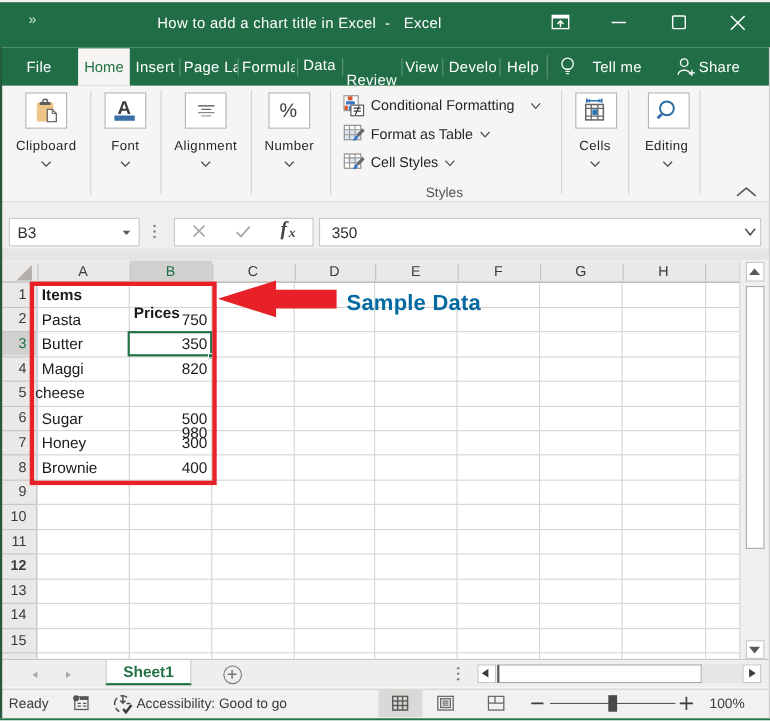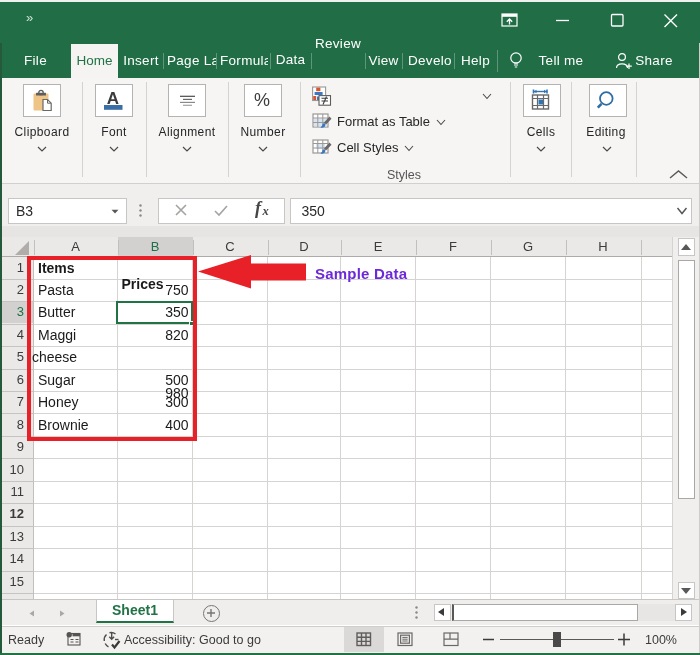--- a/index.html
+++ b/index.html
@@ -46,20 +46,21 @@
   #statusbar{left:0;top:625.5px;width:700px;height:27px;background:#f2f1f0;border-top:1px solid #cfcdcb;box-sizing:border-box;font-size:12.5px;color:#3b3b3b;}
   #greenstrip{left:0;top:652.5px;width:700px;height:2.5px;background:#217346;}
   #leftborder{left:0;top:43px;width:1.5px;height:610px;background:#24593c;}
   #rightborder{left:698.5px;top:43px;width:1.5px;height:610px;background:#cfcdcb;}
 </style>
 </head>
 <body>
 <div id="win">
 
   <div class="abs" id="titlebar"></div>
+  <div class="abs" id="title">How to add a chart title in Excel&nbsp;&nbsp;-&nbsp;&nbsp;&nbsp;Excel</div>
   <div class="abs" id="qat">»</div>
   <div class="abs" id="topstrip"></div>
 
   <svg class="abs" style="left:501px;top:12px" width="18" height="17">
     <rect x="1" y="2" width="15" height="12" fill="none" stroke="#fff" stroke-width="1.2"></rect>
     <rect x="1" y="2" width="15" height="2.8" fill="#fff"></rect>
     <path d="M8.5 12.5 L8.5 7.5 M5.8 9.8 L8.5 7 L11.2 9.8" stroke="#fff" stroke-width="1.3" fill="none"></path>
   </svg>
   <svg class="abs" style="left:555px;top:12px" width="16" height="17">
     <line x1="1" y1="8.5" x2="14" y2="8.5" stroke="#fff" stroke-width="1.3"></line>
@@ -71,21 +72,21 @@
     <path d="M1.5 2.5 L14 15 M14 2.5 L1.5 15" stroke="#fff" stroke-width="1.4"></path>
   </svg>
 
   <div class="abs" id="tabrow"></div>
   <div class="tab" style="left:20px;top:43px;width:31px;">File</div>
   <div id="hometab" class="abs">Home</div>
   <div class="tab" style="left:120px;top:43px;width:42px;">Insert</div>
   <div class="tab" style="left:167px;top:43px;width:48.5px;text-align:left;">Page Layout</div>
   <div class="tab" style="left:220px;top:43px;width:48px;text-align:left;">Formulas</div>
   <div class="tab" style="left:272px;top:42px;width:37px;">Data</div>
-  <div class="tab" style="left:313px;top:26px;width:50px;">Review</div>
+  <div class="tab" style="left:313px;top:55px;width:50px;">Review</div>
   <div class="tab" style="left:366px;top:43px;width:35px;">View</div>
   <div class="tab" style="left:408px;top:43px;width:43px;text-align:left;">Developer</div>
   <div class="tab" style="left:456px;top:43px;width:39px;">Help</div>
   <div class="tab" style="left:536px;top:43px;width:50px;">Tell me</div>
   <div class="tab" style="left:633px;top:43px;width:42px;">Share</div>
   <div class="tabsep" style="left:163px;top:53px;"></div>
   <div class="tabsep" style="left:216px;top:53px;"></div>
   <div class="tabsep" style="left:270px;top:53px;"></div>
   <div class="tabsep" style="left:311px;top:53px;"></div>
   <div class="tabsep" style="left:364.5px;top:53px;"></div>
@@ -154,20 +155,21 @@
 
   <svg class="abs" style="left:312px;top:86px" width="20" height="21">
     <rect x="0.6" y="1" width="13" height="13.5" fill="#fff" stroke="#9a9896" stroke-width="1.1"></rect>
     <rect x="4.2" y="1.6" width="4.2" height="3.6" fill="#d6562f"></rect>
     <rect x="2.6" y="6" width="8" height="3" fill="#3a78c3"></rect>
     <rect x="1.2" y="10" width="3" height="4" fill="#d6562f"></rect>
     <rect x="5" y="10.5" width="3" height="3.5" fill="#3a78c3"></rect>
     <rect x="7" y="9.6" width="11.5" height="9.6" fill="#fff" stroke="#5f5d5b" stroke-width="1.1"></rect>
     <path d="M9.5 12.2 h6.5 M9.5 15 h6.5 M14.5 10.5 l-3.5 8" stroke="#3b3b3b" stroke-width="1.1"></path>
   </svg>
+  <div class="styrow" style="top:87.5px;">Conditional Formatting</div>
   <svg class="abs" style="left:482px;top:92.5px" width="10" height="7">
       <path d="M1 1 L5 5.5 L9 1" stroke="#4a4a4a" stroke-width="1.1" fill="none"></path>
     </svg>
   <svg class="abs" style="left:312px;top:112px" width="20" height="21">
     <rect x="1" y="2" width="15" height="13" fill="#fff" stroke="#9a9896" stroke-width="1.2"></rect>
     <rect x="2" y="6.5" width="13" height="8" fill="#d7e4f1"></rect>
     <path d="M1 6 h15 M1 10.5 h15 M5.8 2 v13 M10.8 2 v13" stroke="#9a9896" stroke-width="1"></path>
     <path d="M17.5 4.5 L12 10.5 L14 12.5 L19.5 6.8 z" fill="#6a6866"></path>
     <path d="M12.8 11.2 C14 12.6 13.3 15 11 15.6 C8.6 16.3 8.2 15.4 9.3 14.6 C10.4 13.8 10.2 12.4 11 11.4 z" fill="#3a78c3"></path>
   </svg>
@@ -349,21 +351,21 @@
   </div>
 
   <div class="abs" style="left:115.8px;top:300.8px;width:77px;height:23.4px;border:2.2px solid #217346;box-sizing:border-box;"></div>
   <div class="abs" style="left:188.6px;top:321.3px;width:5px;height:5px;background:#217346;border:1px solid #fff;box-sizing:border-box;"></div>
 
   <div class="abs" style="left:26.5px;top:255.6px;width:170.5px;height:185px;border:4.7px solid #e82128;box-sizing:border-box;"></div>
 
   <svg class="abs" style="left:197px;top:253px" width="112" height="38">
     <polygon points="1,18.5 54,2 54,10.5 109,10.5 109,27.5 54,27.5 54,35.5" fill="#e82128"></polygon>
   </svg>
-  <div class="abs" style="left:315px;top:265px;font-size:15px;font-weight:bold;color:#6d28d9;letter-spacing:0.2px;">Sample Data</div>
+  <div class="abs" style="left:315px;top:265px;font-size:20px;font-weight:bold;color:#0369a1;letter-spacing:0.2px;">Sample Data</div>
 
   <div class="abs" style="left:672px;top:236.5px;width:28px;height:362.5px;background:#f0efee;border-left:1px solid #d6d4d2;box-sizing:border-box;"></div>
   <div class="sbbox" style="left:677.5px;top:238px;width:17px;height:17.5px;"></div>
   <svg class="abs" style="left:680px;top:243px" width="12" height="8">
       <polygon points="6,1 11,7 1,7" fill="#5a5856"></polygon>
     </svg>
   <div class="sbbox" style="left:677.5px;top:259.5px;width:17px;height:239px;border-color:#aaa8a6;"></div>
   <div class="sbbox" style="left:677.5px;top:582px;width:17px;height:17px;"></div>
   <svg class="abs" style="left:680px;top:587px" width="12" height="8">
       <polygon points="1,1 11,1 6,7" fill="#5a5856"></polygon>

